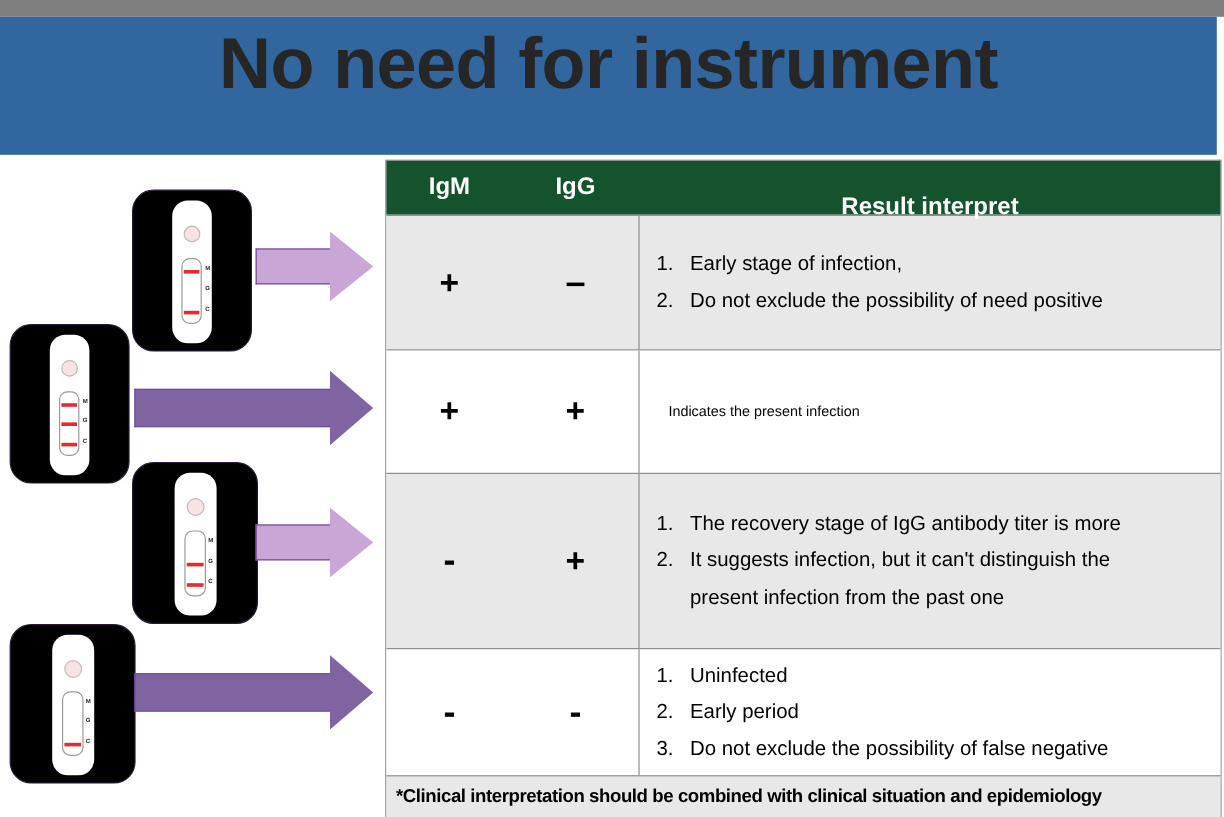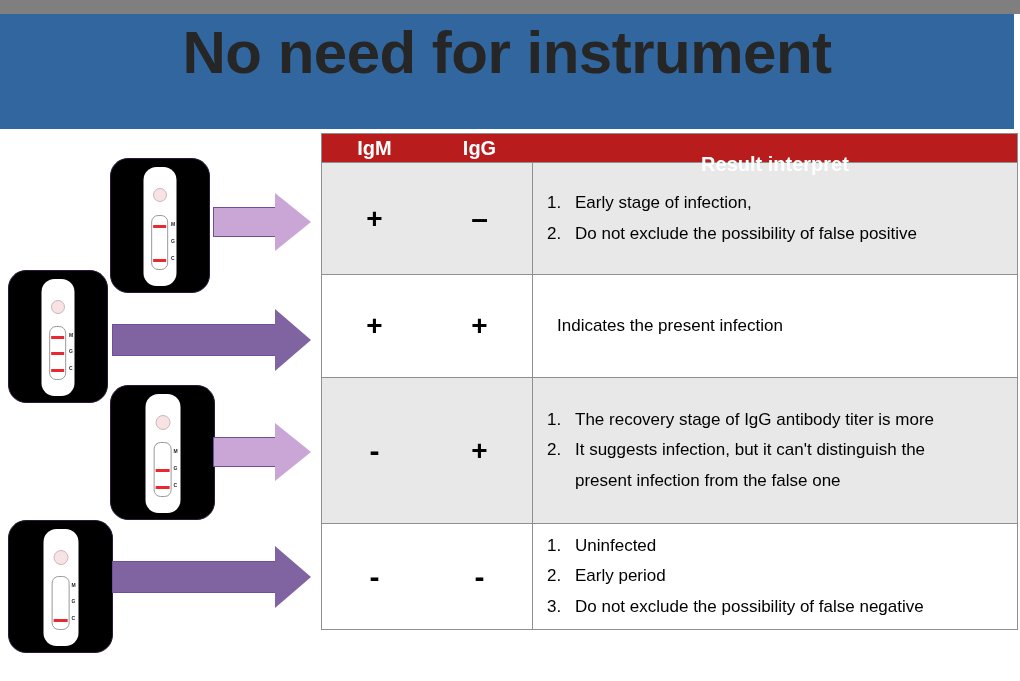--- a/index.html
+++ b/index.html
@@ -115,22 +115,22 @@
   
   .table-wrap {
     position: absolute;
     left: 321px; top: 133px;
     width: 697px;
     border: 1px solid #8f8f8f;
     background: #ffffff;
   }
   .thead {
     display: flex;
-    background: #b91c1c;
-    height: 28px;
+    background: #14532d;
+    height: 45px;
     align-items: center;
   }
   .th {
     color: #ffffff;
     font-weight: bold;
     font-size: 20px;
     text-align: center;
   }
   .th-igm { width: 105px; }
   .th-igg { width: 105px; }
@@ -177,21 +177,21 @@
     white-space: nowrap;
   }
   .interp-line .num {
     width: 28px;
     flex: 0 0 28px;
   }
   .interp-line .txt { flex: 1; }
   .interp-line.cont .num { visibility: hidden; }
 
   .interp.simple {
-    font-size: 17px;
+    font-size: 12px;
     justify-content: center;
     padding-left: 24px;
   }
 
   .footnote {
     border-top: 1px solid #8f8f8f;
     background: #e8e8e8;
     font-size: 15.5px;
     font-weight: bold;
     color: #000000;
@@ -290,21 +290,21 @@
             <div class="mark">+</div>
             <div class="mark neg">–</div>
           </div>
           <div class="interp">
             <div class="interp-line">
               <span class="num">1.</span>
               <span class="txt">Early stage of infection,</span>
             </div>
             <div class="interp-line">
               <span class="num">2.</span>
-              <span class="txt">Do not exclude the possibility of false positive</span>
+              <span class="txt">Do not exclude the possibility of need positive</span>
             </div>
           </div>
         </div>
         <div class="row plain" style="height: 103px;">
           <div class="marks">
             <div class="mark">+</div>
             <div class="mark">+</div>
           </div>
           <div class="interp simple">Indicates the present infection</div>
         </div>
@@ -317,21 +317,21 @@
             <div class="interp-line">
               <span class="num">1.</span>
               <span class="txt">The recovery stage of IgG antibody titer is more</span>
             </div>
             <div class="interp-line">
               <span class="num">2.</span>
               <span class="txt">It suggests infection, but it can't distinguish the</span>
             </div>
             <div class="interp-line cont">
               <span class="num">2.</span>
-              <span class="txt">present infection from the false one</span>
+              <span class="txt">present infection from the past one</span>
             </div>
           </div>
         </div>
         <div class="row plain" style="height: 106px;">
           <div class="marks">
             <div class="mark neg">-</div>
             <div class="mark neg">-</div>
           </div>
           <div class="interp">
             <div class="interp-line">
@@ -342,15 +342,16 @@
               <span class="num">2.</span>
               <span class="txt">Early period</span>
             </div>
             <div class="interp-line">
               <span class="num">3.</span>
               <span class="txt">Do not exclude the possibility of false negative</span>
             </div>
           </div>
         </div>
       </div>
+    <div class="footnote">*Clinical interpretation should be combined with clinical situation and epidemiology</div>
   </div>
 
 </div>
 
 </body></html>

